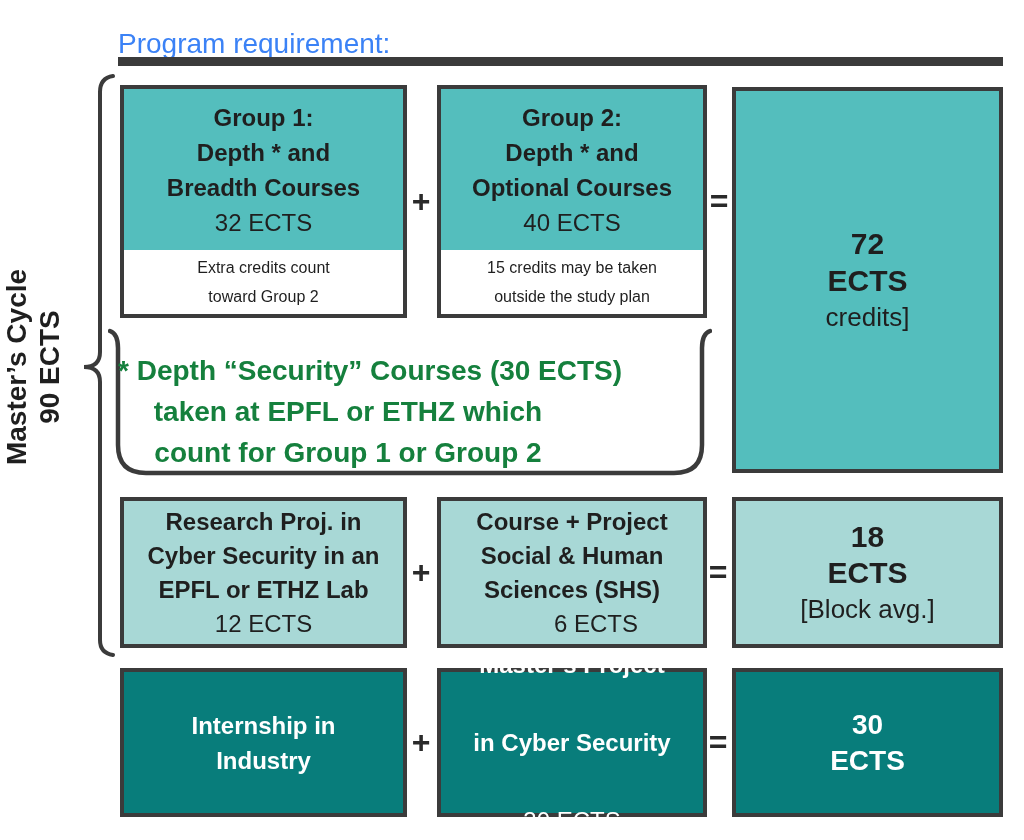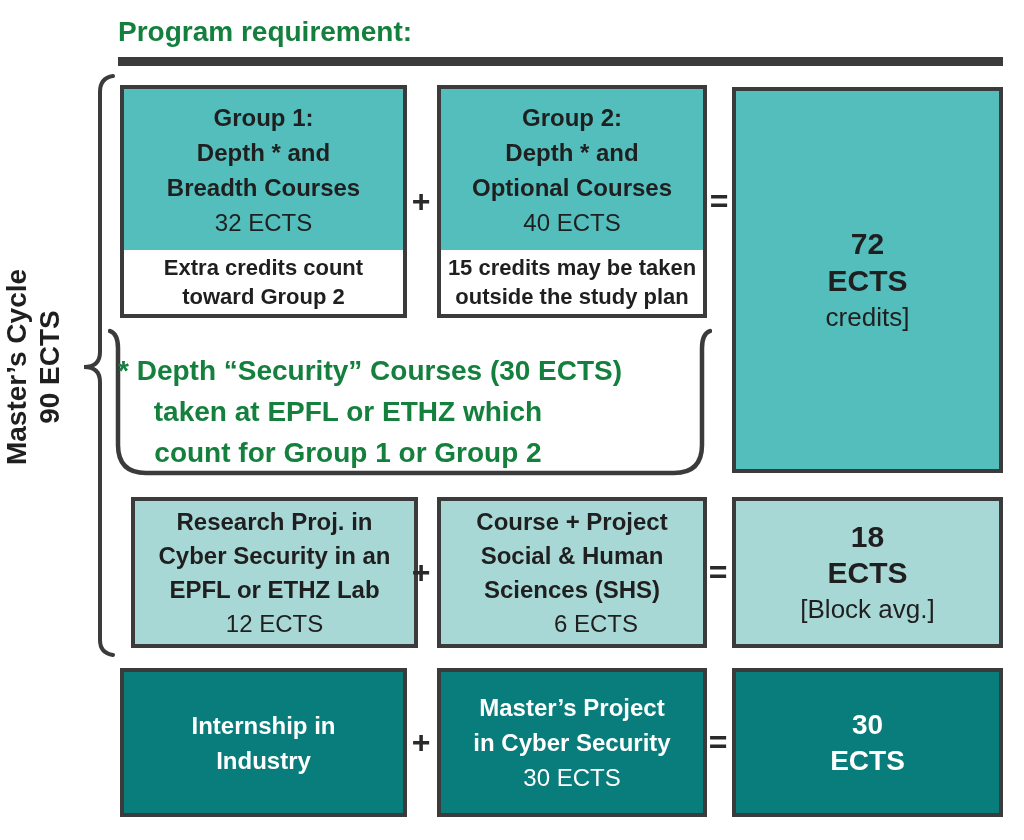--- a/index.html
+++ b/index.html
@@ -6,21 +6,21 @@
   #canvas {
     position: relative;
     width: 1024px;
     height: 840px;
     background: #ffffff;
     font-family: "Liberation Sans", sans-serif;
     color: #1f1f1f;
     overflow: hidden;
   }
   .abs { position: absolute; }
-  .hdr { font-size: 28px; font-weight: bold; color: #15803d; white-space: nowrap; }
+  .hdr { font-size: 28px; font-weight: normal; color: #3b82f6; white-space: nowrap; margin-top: 12px; }
   .divider { background: #3b3b3b; }
 
   .box {
     position: absolute;
     border: 4px solid #3b3b3b;
     box-sizing: border-box;
     display: flex;
     flex-direction: column;
   }
   .teal-bg  { background: #54bebd; }
@@ -33,21 +33,21 @@
     flex-direction: column;
     align-items: center;
     justify-content: center;
     text-align: left;
   }
   .sect-top { flex: 0 0 161px; }
   .sect-bot { flex: 1 1 auto; }
 
   .l-b24 { font-size: 24px; font-weight: bold; line-height: 35px; white-space: nowrap; }
   .l-r24 { font-size: 24px; font-weight: normal; line-height: 35px; white-space: nowrap; }
-  .l-r22 { font-size: 22px; font-weight: bold; line-height: 29px; white-space: nowrap; }
+  .l-r22 { font-size: 16px; font-weight: normal; line-height: 29px; white-space: nowrap; }
   .l-b30 { font-size: 30px; font-weight: bold; line-height: 37px; white-space: nowrap; }
   .l-r26 { font-size: 26px; font-weight: normal; line-height: 37px; white-space: nowrap; }
   .white-text { color: #ffffff; }
 
   .op {
     position: absolute;
     transform: translate(-50%, -50%);
     font-size: 32px;
     font-weight: bold;
     color: #2a2a2a;
@@ -134,21 +134,21 @@
   <svg class="abs" style="left:108px; top:322px;" width="604" height="160" viewBox="0 0 604 160">
     <path d="M 2 9 Q 10 12 10 26 L 10 123 Q 10 151 38 151 L 566 151 Q 594 151 594 123 L 594 26 Q 594 12 602 9" fill="none" stroke="#3b3b3b" stroke-width="4.5" stroke-linecap="round"></path>
   </svg>
 
   <div class="note-text">
     <div>* Depth “Security” Courses (30 ECTS)</div>
     <div>taken at EPFL or ETHZ which</div>
     <div>count for Group 1 or Group 2</div>
   </div>
 
-  <div class="box light-bg center-col" style="left:131px; top:497px; width:287px; height:151px;">
+  <div class="box light-bg center-col" style="left:120px; top:497px; width:287px; height:151px;">
     <div class="l-b24" style="line-height:34px;">Research Proj. in</div>
     <div class="l-b24" style="line-height:34px;">Cyber Security in an</div>
     <div class="l-b24" style="line-height:34px;">EPFL or ETHZ Lab</div>
     <div class="l-r24" style="line-height:34px;">12 ECTS</div>
   </div>
 
   <div class="op" style="left:421px; top:572px;">+</div>
 
   <div class="box light-bg center-col" style="left:437px; top:497px; width:270px; height:151px;">
     <div class="l-b24" style="line-height:34px;">Course + Project</div>
@@ -165,21 +165,21 @@
     <div class="l-r26" style="line-height:36px;">[Block avg.]</div>
   </div>
 
   <div class="box dark-bg center-col" style="left:120px; top:668px; width:287px; height:149px;">
     <div class="l-b24 white-text">Internship in</div>
     <div class="l-b24 white-text">Industry</div>
   </div>
 
   <div class="op" style="left:421px; top:742px;">+</div>
 
-  <div class="box dark-bg center-col" style="left:437px; top:668px; width:270px; height:149px;">
+  <div class="box dark-bg center-col" style="left:437px; top:668px; width:270px; height:149px;gap:43px;">
     <div class="l-b24 white-text">Master’s Project</div>
     <div class="l-b24 white-text">in Cyber Security</div>
     <div class="l-r24 white-text">30 ECTS</div>
   </div>
 
   <div class="op" style="left:718px; top:742px;">=</div>
 
   <div class="box dark-bg center-col" style="left:732px; top:668px; width:271px; height:149px;">
     <div class="l-b30 white-text" style="font-size:28px; line-height:36px;">30</div>
     <div class="l-b30 white-text" style="font-size:28px; line-height:36px;">ECTS</div>

